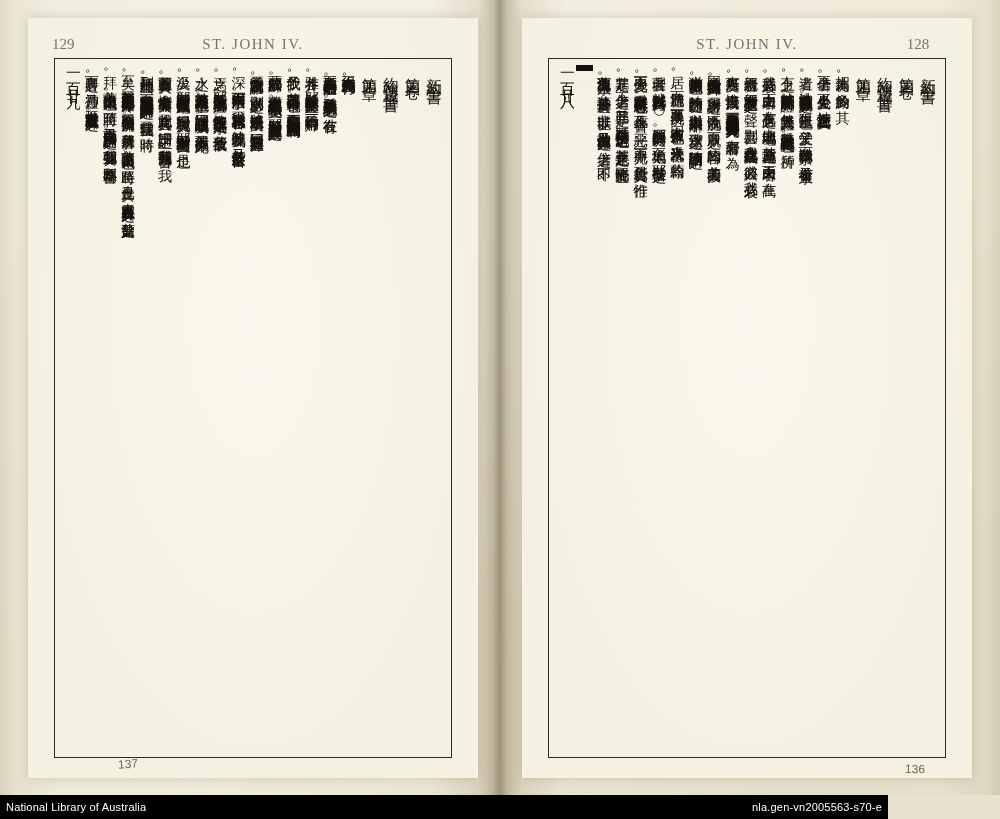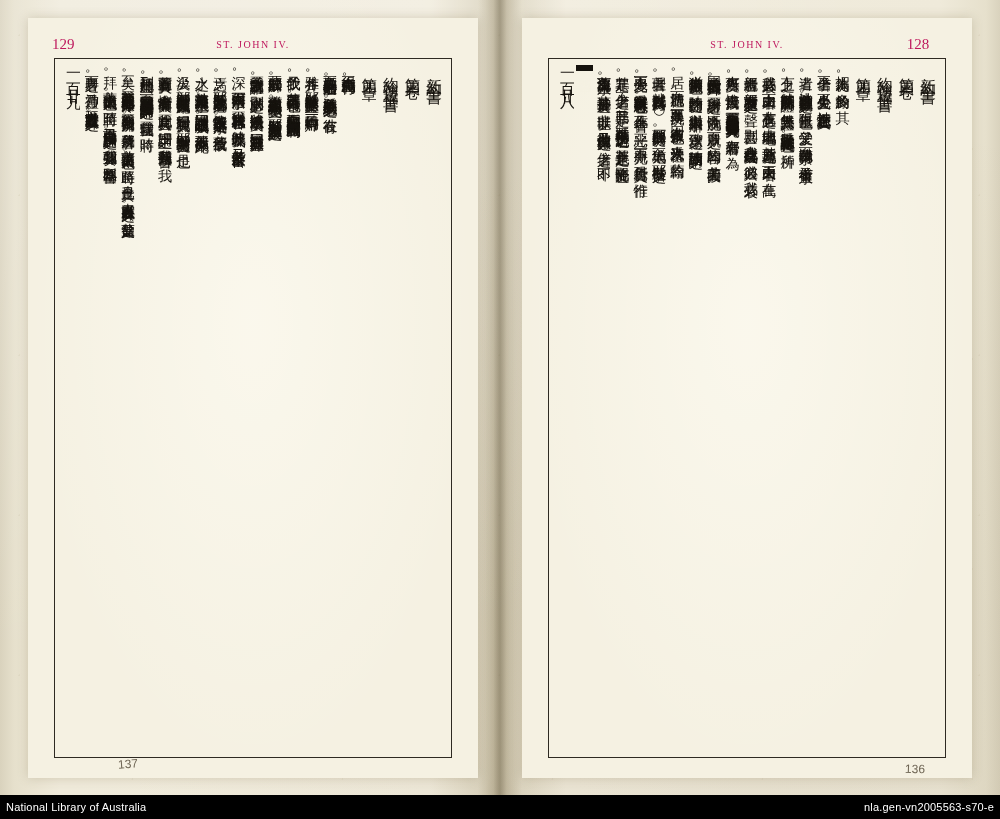--- a/index.html
+++ b/index.html
@@ -88,32 +88,32 @@
     position: absolute;
     top: 16px;
     left: 24px;
     right: 24px;
     height: 20px;
     display: flex;
     align-items: center;
     font-family: "Liberation Serif", serif;
     font-size: 13px;
     letter-spacing: 1px;
-    color: #be185d;
+    color: #737373;
   }
   .runhead .pnum {
     width: 60px;
     font-family: "Liberation Serif", serif;
     font-size: 15px;
     letter-spacing: 0;
   }
   .runhead .title {
     flex: 1;
     text-align: center;
-    font-size: 10px;
+    font-size: 15px;
     letter-spacing: 1.5px;
   }
   .runhead .spacer { width: 60px; }
   .runhead .pnum.right-num { text-align: center; }
 
   
   .frame {
     position: absolute;
     left: 26px;
     top: 40px;
@@ -184,21 +184,21 @@
     transform: rotate(-4deg);
   }
   .pencil.a { left: 118px; top: 757px; }
   .pencil.b { left: 905px; top: 762px; transform: rotate(2deg); }
 
   
   .footer {
     position: absolute;
     left: 0;
     bottom: 0;
-    width: 1000px;
+    width: 888px;
     height: 24px;
     background: #000;
     color: #fff;
     font-family: "Liberation Sans", sans-serif;
     font-size: 11px;
     display: flex;
     align-items: center;
     justify-content: space-between;
     padding: 0 6px;
     box-sizing: border-box;

